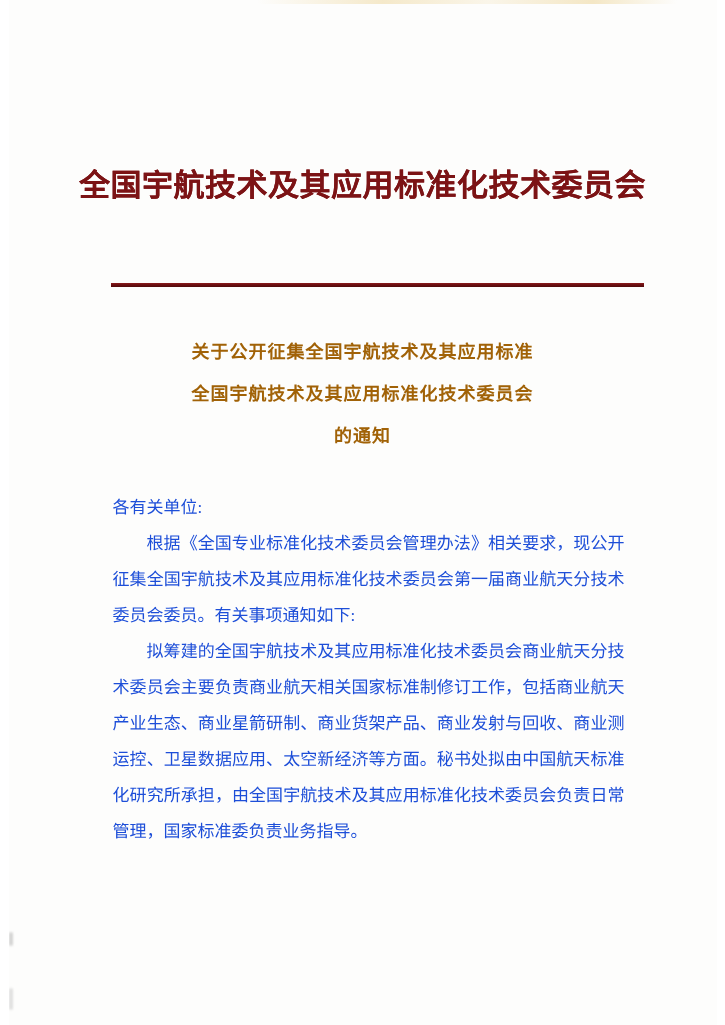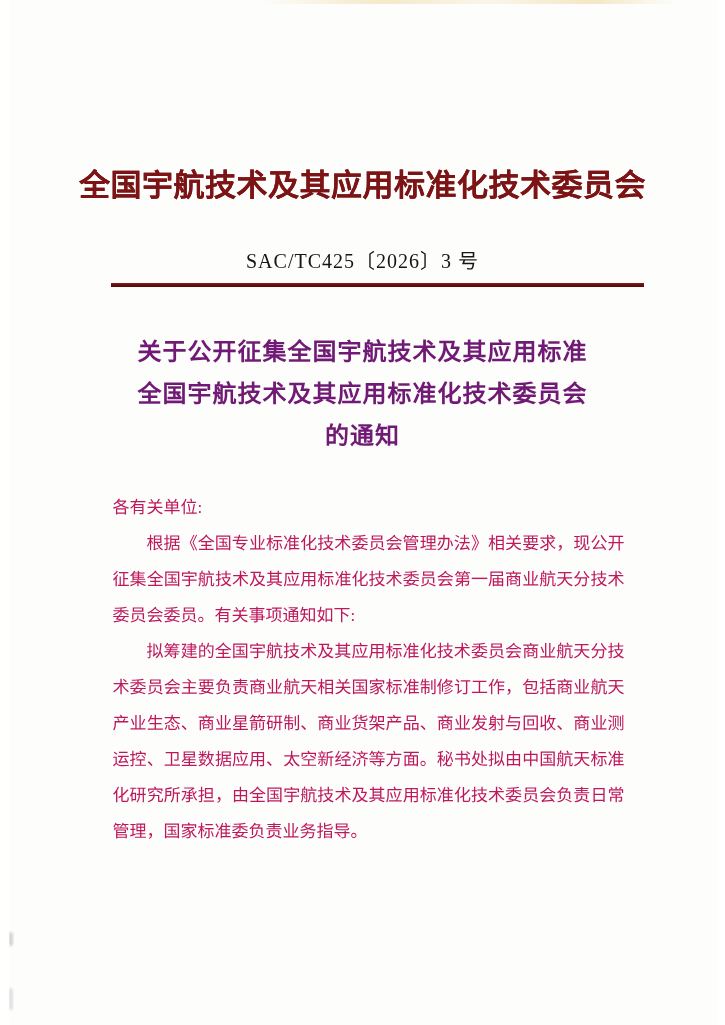--- a/index.html
+++ b/index.html
@@ -76,58 +76,57 @@
     background: linear-gradient(180deg, #8a1c1e 0%, var(--rule-red) 45%, #4f0a0b 100%);
   }
 
   
   .notice-title {
     position: absolute;
     top: 331px;
     left: 60px;
     right: 60px;
     text-align: center;
-    font-size: 24px;
+    font-size: 18px;
     font-weight: bold;
     line-height: 42px;
     letter-spacing: 1px;
-    color: #701a75;
+    color: #a16207;
   }
 
   
   .doc-body {
     position: absolute;
     top: 490px;
     left: 104px;
     width: 512px;
     font-size: 17px;
     line-height: 36px;
     text-align: justify;
-    color: #be185d;
+    color: #1d4ed8;
   }
   .doc-body p {
     margin: 0;
     word-break: break-all;
   }
   .doc-body p.indented {
     text-indent: 2em;
   }
 </style>
 </head>
 <body>
 
 <div class="page">
 
   <div class="scan-strip-top"></div>
   <div class="scan-smudge smudge-1"></div>
   <div class="scan-smudge smudge-2"></div>
 
   <h1 class="issuer">全国宇航技术及其应用标准化技术委员会</h1>
 
-  <div class="doc-number">SAC/TC425〔2026〕3 号</div>
 
   <div class="red-rule"></div>
 
   <div class="notice-title">
     <div>关于公开征集全国宇航技术及其应用标准</div>
     <div>全国宇航技术及其应用标准化技术委员会</div>
     <div>的通知</div>
   </div>
 
   <div class="doc-body">

